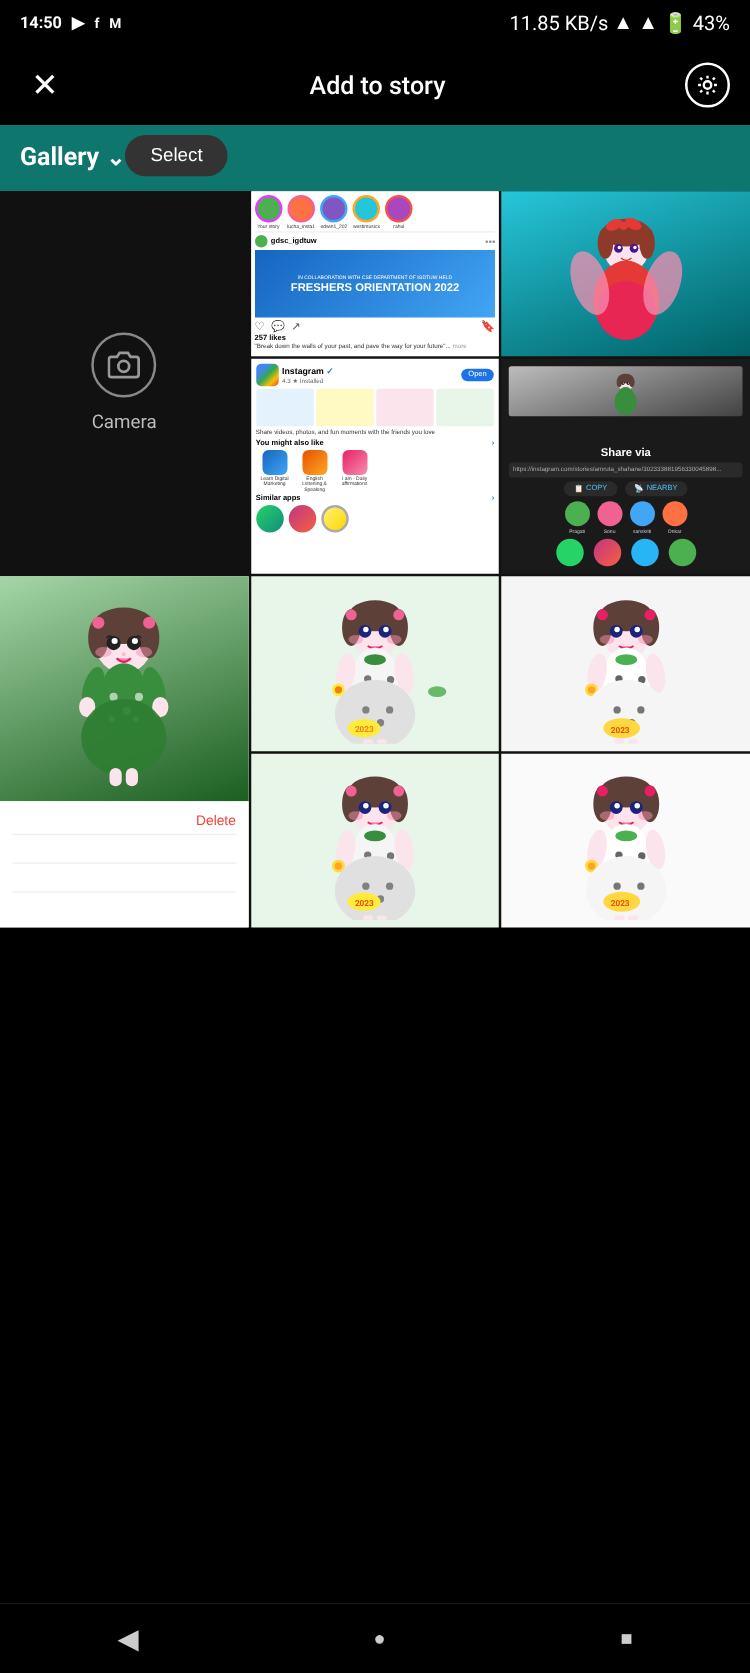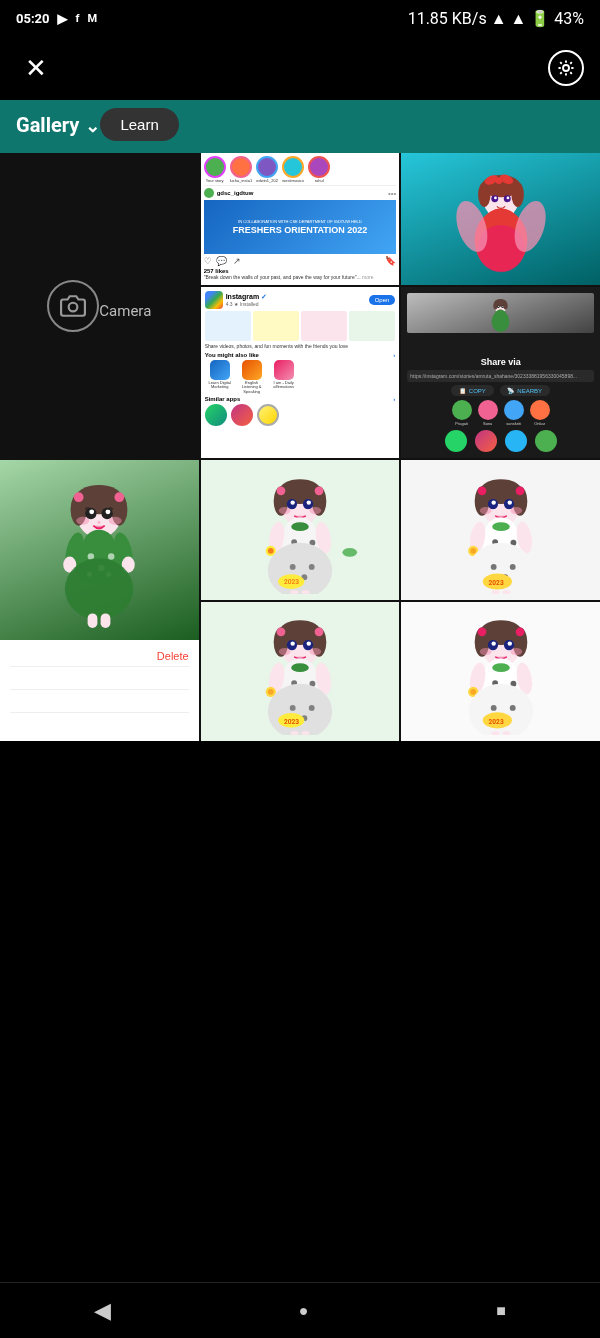--- a/index.html
+++ b/index.html
@@ -84,70 +84,71 @@
       font-size: 22px;
       cursor: pointer;
       padding: 8px;
     }
   </style>
 </head>
 <body>
 
 <div class="status-bar">
   <div class="status-left">
-    <span>05:20</span>
+    <span>14:50</span>
     <span>▶</span>
     <span style="font-size:11px;">f</span>
     <span style="font-size:11px;">M</span>
   </div>
   <div class="status-right">
     <span>11.85 KB/s</span>
     <span>▲</span>
     <span>▲</span>
     <span>🔋</span>
     <span>43%</span>
   </div>
 </div>
 
 <div class="header">
   <div class="header-close">✕</div>
+  <div class="header-title">Add to story</div>
   <div class="header-settings">
     <svg width="18" height="18" viewBox="0 0 24 24" fill="none" stroke="white" stroke-width="2.5">
       <circle cx="12" cy="12" r="4"></circle>
       <path d="M12 2v3M12 19v3M2 12h3M19 12h3M4.22 4.22l2.12 2.12M17.66 17.66l2.12 2.12M4.22 19.78l2.12-2.12M17.66 6.34l2.12-2.12"></path>
     </svg>
   </div>
 </div>
 
 <div class="gallery-bar">
   <div class="gallery-label">
     <span>Gallery</span>
     <span style="font-size:18px; margin-top:2px;">⌄</span>
   </div>
-  <button class="select-btn">Learn</button>
+  <button class="select-btn">Select</button>
 </div>
 
 <style> 
 
   .proper-grid {
     display: grid;
     grid-template-columns: repeat(3, 1fr);
     gap: 2px;
     background: #111;
   }
   .proper-grid > .gcell {
     overflow: hidden;
     cursor: pointer;
   }
   .gcell-tall { grid-row: span 2; }
 </style>
 
 <div class="proper-grid">
 
-  <div class="gcell gcell-tall" style="background:#111; display:flex; flex-direction:row; align-items:center; justify-content:center; min-height:264px;">
+  <div class="gcell gcell-tall" style="background:#111; display:flex; flex-direction:column; align-items:center; justify-content:center; min-height:264px;">
     <div style="width:52px; height:52px; border:2px solid #888; border-radius:50%; display:flex; align-items:center; justify-content:center;">
       <svg width="26" height="26" viewBox="0 0 24 24" fill="none" stroke="#999" stroke-width="2">
         <path d="M23 19a2 2 0 01-2 2H3a2 2 0 01-2-2V8a2 2 0 012-2h4l2-3h6l2 3h4a2 2 0 012 2z"></path>
         <circle cx="12" cy="13" r="4"></circle>
       </svg>
     </div>
     <div style="color:#bbb; font-size:15px; margin-top:10px;">Camera</div>
   </div>
 
   <div class="gcell" style="background:#fff; min-height:132px; overflow:hidden;">

